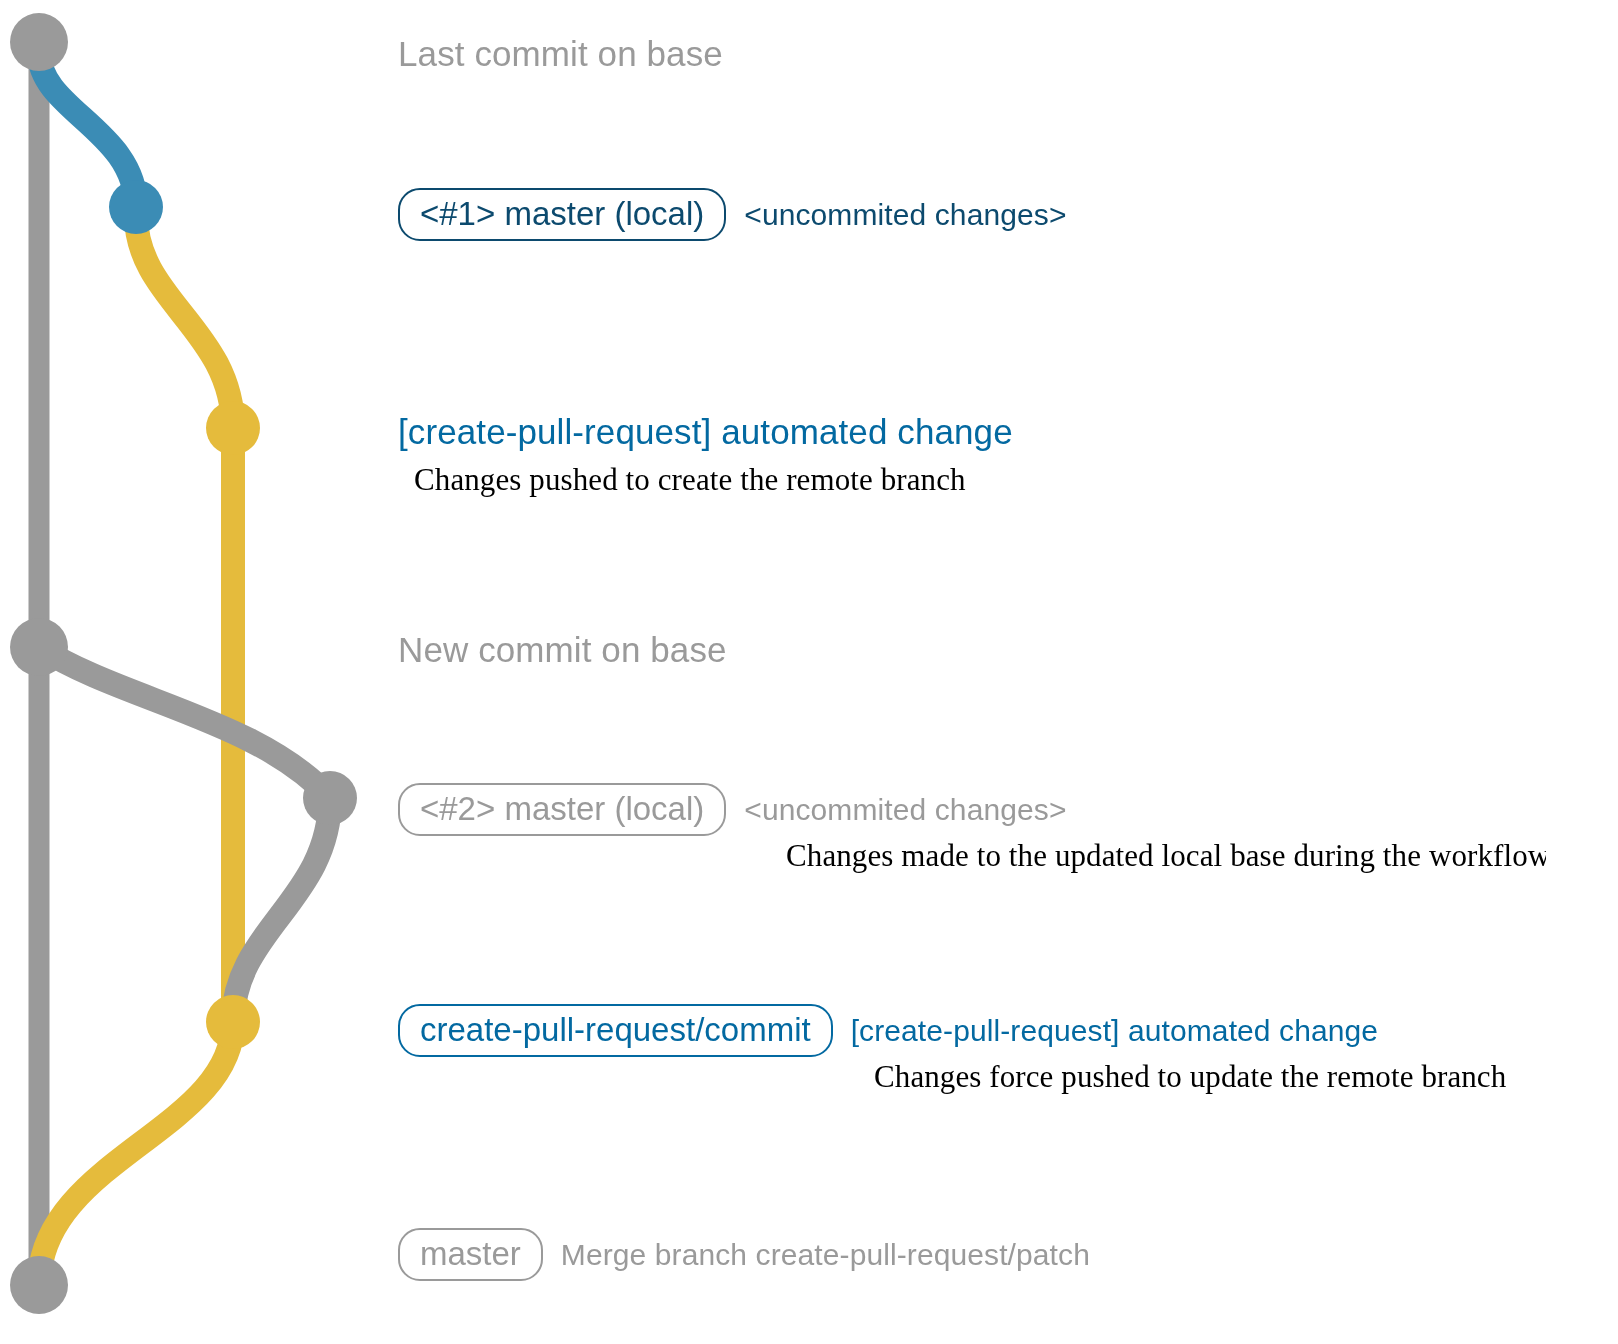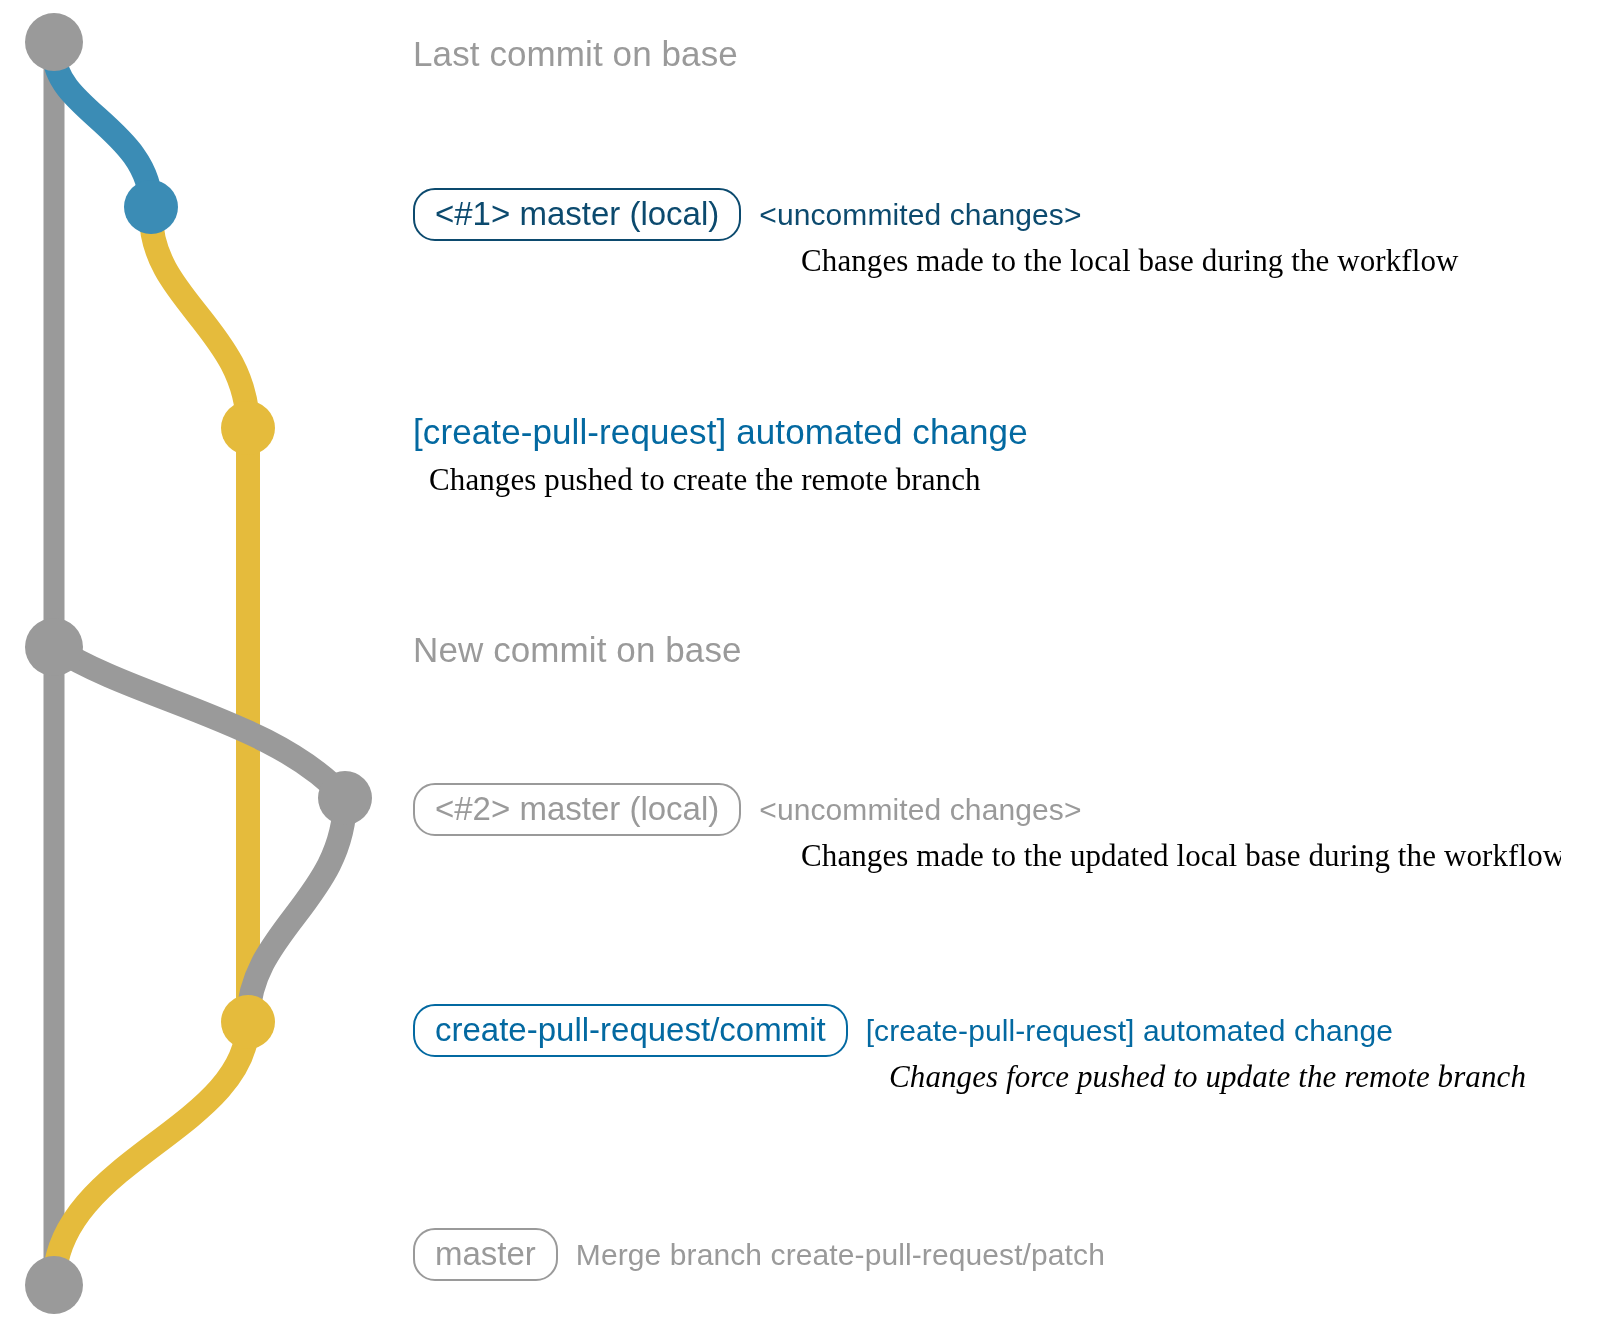--- a/index.html
+++ b/index.html
@@ -12,21 +12,20 @@
     font-family: "Liberation Sans", sans-serif;
     -webkit-font-smoothing: antialiased;
   }
 
   #canvas {
     position: relative;
     width: 1546px;
     height: 1344px;
     background: #ffffff;
     overflow: hidden;
-    margin-left: 15px;
   }
 
   
   #graph {
     position: absolute;
     left: 0;
     top: 0;
     width: 400px;
     height: 1344px;
   }
@@ -113,42 +112,41 @@
   <div id="labels">
 
     <div class="row" style="left:398px; top:34px;">
       <span class="plain-title c-gray">Last commit on base</span>
     </div>
 
     <div class="row" style="left:398px; top:188px;">
       <span class="pill c-blue">&lt;#1&gt; master (local)</span>
       <span class="commit-msg c-blue">&lt;uncommited changes&gt;</span>
     </div>
-    <div class="desc" style="left:786px; top:243px;">Changes made to the local base during the workflow</div>
 
     <div class="row" style="left:398px; top:412px;">
       <span class="plain-title c-gold">[create-pull-request] automated change</span>
     </div>
     <div class="desc" style="left:414px; top:462px;">Changes pushed to create the remote branch</div>
 
     <div class="row" style="left:398px; top:630px;">
       <span class="plain-title c-gray">New commit on base</span>
     </div>
 
     <div class="row" style="left:398px; top:783px;">
       <span class="pill c-gray">&lt;#2&gt; master (local)</span>
       <span class="commit-msg c-gray">&lt;uncommited changes&gt;</span>
     </div>
     <div class="desc" style="left:786px; top:838px;">Changes made to the updated local base during the workflow</div>
 
     <div class="row" style="left:398px; top:1004px;">
       <span class="pill c-gold">create-pull-request/commit</span>
       <span class="commit-msg c-gold">[create-pull-request] automated change</span>
     </div>
-    <div class="desc" style="left:874px; top:1059px;font-style:italic;">Changes force pushed to update the remote branch</div>
+    <div class="desc" style="left:874px; top:1059px;">Changes force pushed to update the remote branch</div>
 
     <div class="row" style="left:398px; top:1228px;">
       <span class="pill c-gray">master</span>
       <span class="commit-msg c-gray">Merge branch create-pull-request/patch</span>
     </div>
 
   </div>
 </div>
 
 </body></html>

